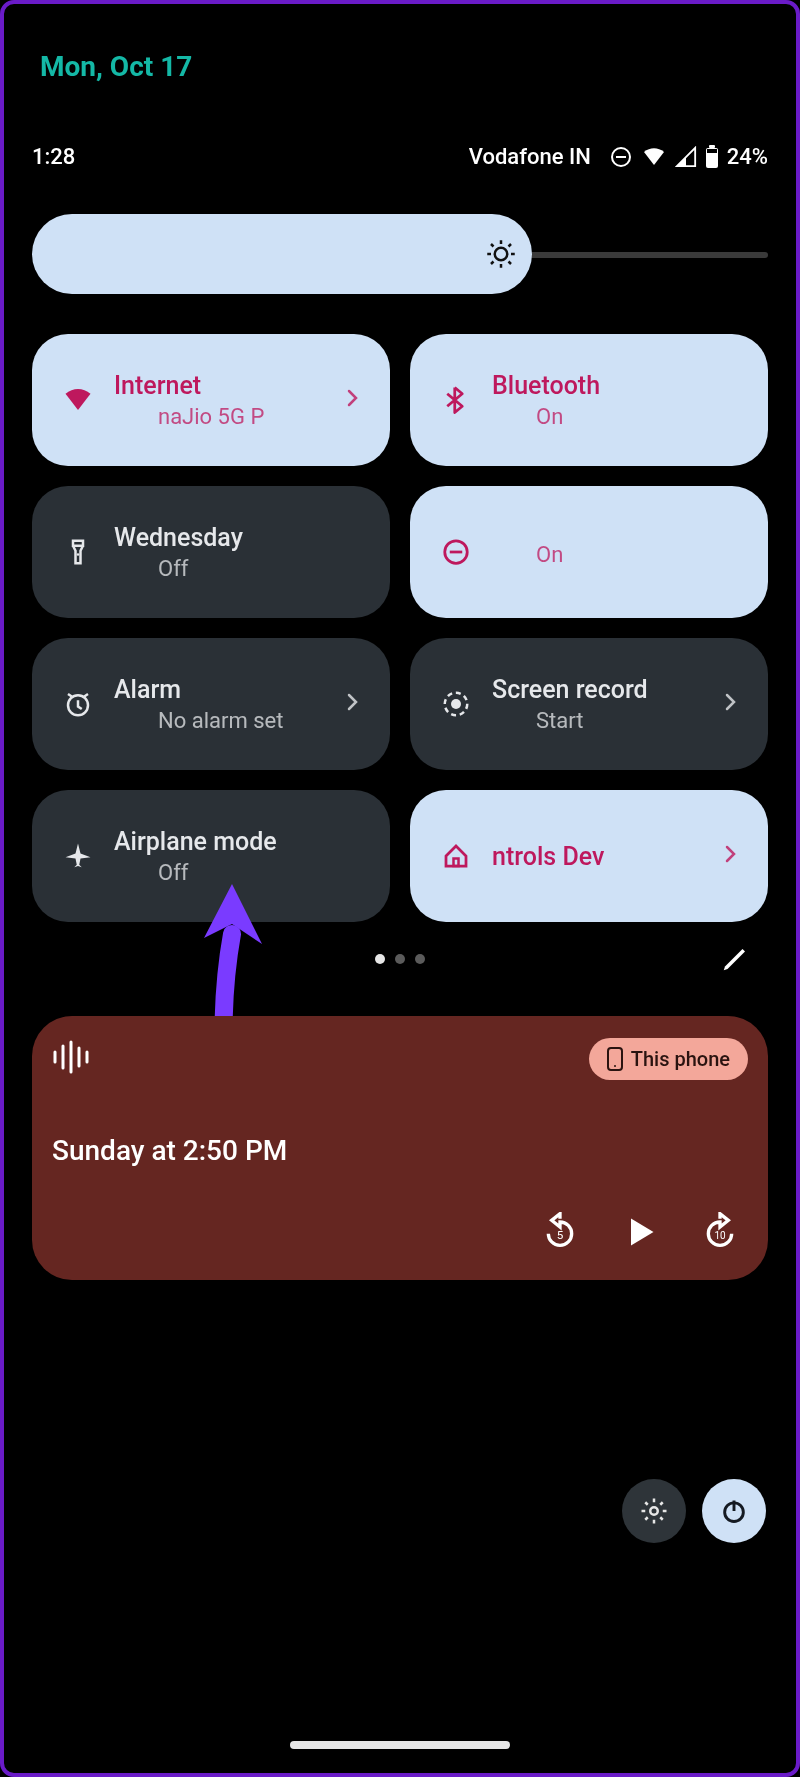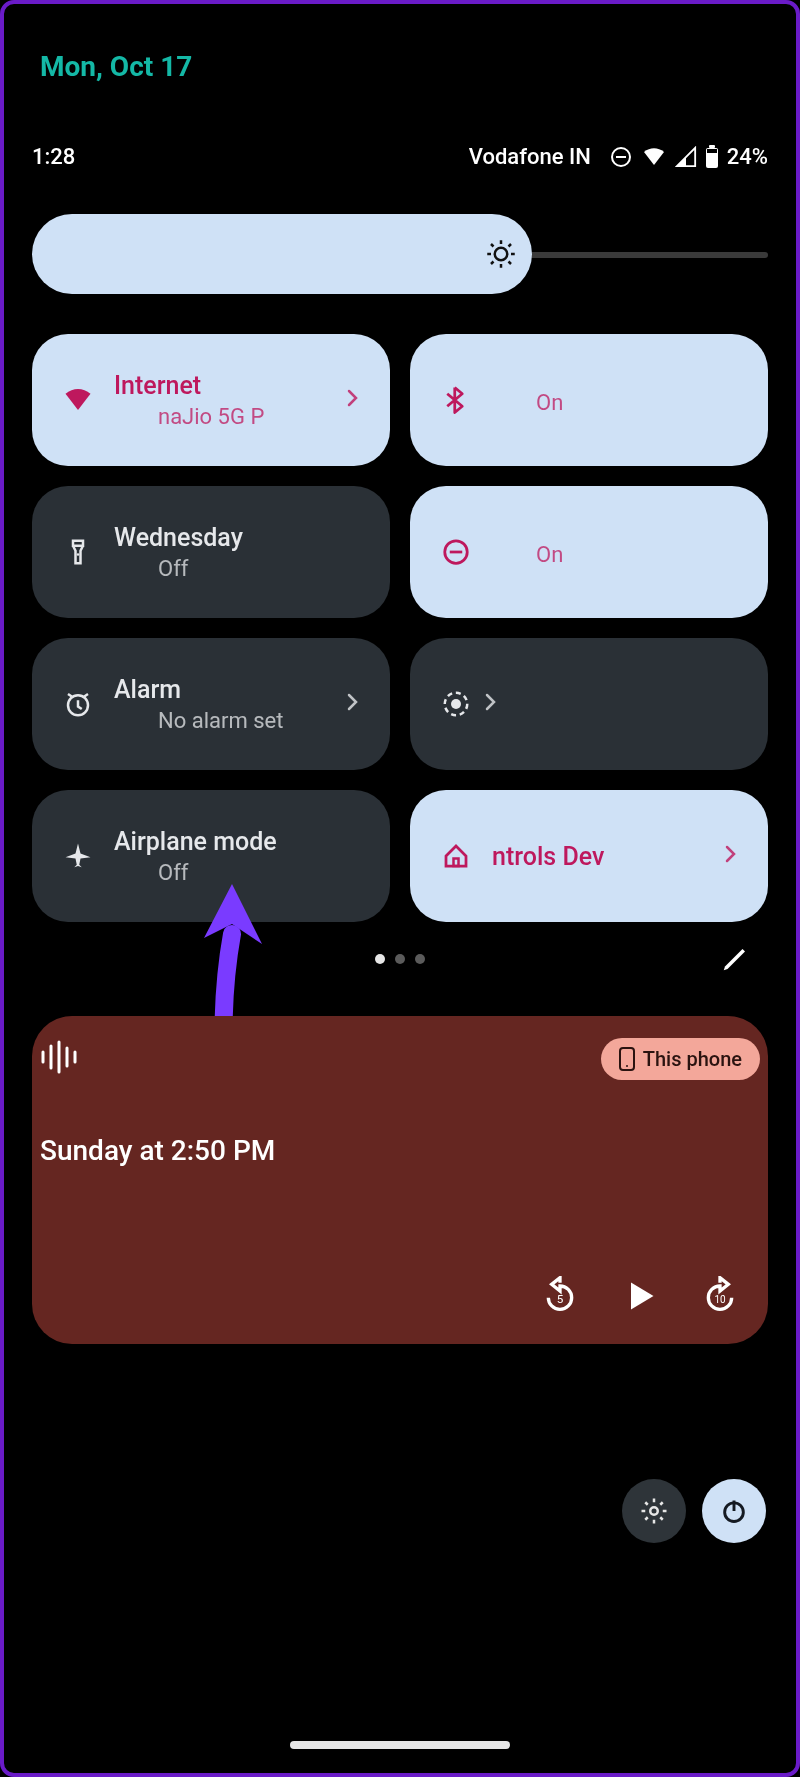--- a/index.html
+++ b/index.html
@@ -20,21 +20,21 @@
   .tile .icon { width: 44px; display: flex; justify-content: center; }
   .tile .txt { margin-left: 14px; flex: 1; overflow: hidden; }
   .tile .title { font-size: 25px; font-weight: 500; white-space: nowrap; }
   .tile .sub { font-size: 22px; opacity: .75; margin-top: 4px; white-space: nowrap; overflow: hidden; margin-left: 44px; }
   .tile .chev { width: 30px; opacity: .8; }
   .pager { position: absolute; top: 950px; left: 0; right: 0; display: flex; justify-content: center; gap: 10px; }
   .pager .dot { width: 10px; height: 10px; border-radius: 50%; background: #5b5b5b; }
   .pager .dot.active { background: #e6e6e6; }
   .edit-pencil { position: absolute; top: 940px; right: 46px; color: #fff; }
   .arrow { position: absolute; left: 200px; top: 880px; color: #7a3bff; pointer-events: none; }
-  .media { position: absolute; top: 1012px; left: 28px; right: 28px; height: 328px; background: #652621; border-radius: 40px; color: #fff; padding: 22px 8px; }
+  .media { position: absolute; top: 1012px; left: 28px; right: 28px; height: 264px; background: #652621; border-radius: 40px; color: #fff; padding: 22px 20px; }
   .media-top { display: flex; align-items: center; }
   .media-chip { margin-left: auto; background: #f3a79a; color: #2a1310; border-radius: 22px; height: 42px; display: flex; align-items: center; padding: 0 18px; font-size: 20px; font-weight: 500; gap: 8px; }
   .media-title { margin-top: 54px; font-size: 28px; font-weight: 500; }
   .media-ctrls { position: absolute; right: 28px; bottom: 24px; display: flex; align-items: center; gap: 42px; color: #fff; }
   .bottom-btns { position: absolute; bottom: 230px; right: 30px; display: flex; gap: 16px; }
   .circ { width: 64px; height: 64px; border-radius: 50%; display: flex; align-items: center; justify-content: center; }
   .circ.dark { background: #2e3439; color: #e6e6e6; }
   .circ.light { background: #cfe1f6; color: #151a22; }
   .navbar { position: absolute; bottom: 24px; left: 50%; transform: translateX(-50%); width: 220px; height: 8px; background: #e6e6e6; border-radius: 4px; }
 </style>
@@ -109,20 +109,21 @@
             <use href="#i-chev"></use>
           </svg></span>
       </div>
       <div class="tile on">
         <span class="icon">
           <svg width="30" height="30" viewBox="0 0 24 24">
             <use href="#i-bluetooth"></use>
           </svg>
         </span>
         <span class="txt">
+          <div class="title">Bluetooth</div>
           <div class="sub">On</div>
         </span>
       </div>
       <div class="tile off">
         <span class="icon">
           <svg width="30" height="30" viewBox="0 0 24 24">
             <use href="#i-flashlight"></use>
           </svg>
         </span>
         <span class="txt">
@@ -152,20 +153,24 @@
         </span>
         <span class="chev"><svg width="24" height="24" viewBox="0 0 24 24">
             <use href="#i-chev"></use>
           </svg></span>
       </div>
       <div class="tile off">
         <span class="icon">
           <svg width="30" height="30" viewBox="0 0 24 24">
             <use href="#i-record"></use>
           </svg>
+        </span>
+        <span class="txt">
+          <div class="title">Screen record</div>
+          <div class="sub">Start</div>
         </span>
         <span class="chev"><svg width="24" height="24" viewBox="0 0 24 24">
             <use href="#i-chev"></use>
           </svg></span>
       </div>
       <div class="tile off">
         <span class="icon">
           <svg width="30" height="30" viewBox="0 0 24 24">
             <use href="#i-airplane"></use>
           </svg>

